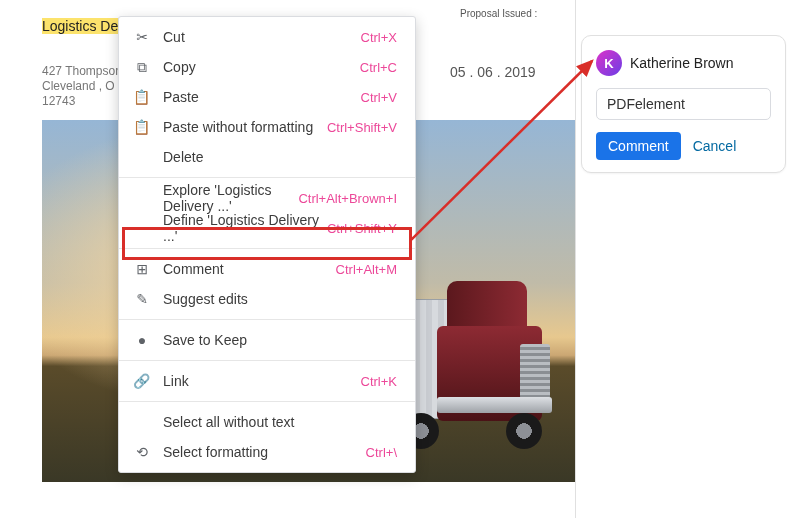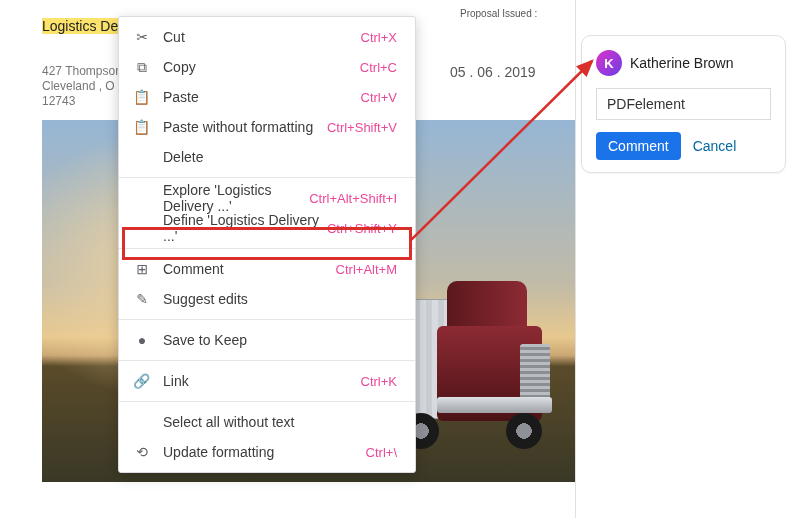--- a/index.html
+++ b/index.html
@@ -60,21 +60,21 @@
   .cb-head { display:flex; align-items:center; gap:8px; margin-bottom:12px; }
   .avatar {
     width:26px; height:26px; border-radius:50%; background:
       linear-gradient(135deg,#db32c9,#6b3ee6);
     color:#fff; font-weight:bold; font-size:13px; display:flex;
     align-items:center; justify-content:center;
   }
   .cb-name { font-size:14px; color:#222; font-weight:500; }
   .cb-input {
     width:100%; padding:7px 10px; font-size:14px; color:#333;
-    border:1px solid #d9dbe0; border-radius:0; margin-bottom:12px;
+    border:1px solid #d9dbe0; border-radius:5px; margin-bottom:12px;
   }
   .cb-actions { display:flex; gap:12px; align-items:center; }
   .btn-primary {
     background:#1a73e8; color:#fff; border:none; border-radius:4px;
     font-size:14px; padding:6px 12px; cursor:pointer;
   }
   .btn-link {
     background:none; border:none; color:#0369a1; font-size:14px; cursor:pointer;
   }
   .ctx {
@@ -170,21 +170,21 @@
     </div>
     <div class="ctx-item">
       <span class="ctx-ic"></span>
       <span class="ctx-lbl">Delete</span>
       <span class="ctx-sc"></span>
     </div>
     <div class="ctx-sep"></div>
     <div class="ctx-item">
       <span class="ctx-ic"></span>
       <span class="ctx-lbl">Explore 'Logistics Delivery ...'</span>
-      <span class="ctx-sc">Ctrl+Alt+Shift+I</span>
+      <span class="ctx-sc">Ctrl+Alt+Brown+I</span>
     </div>
     <div class="ctx-item">
       <span class="ctx-ic"></span>
       <span class="ctx-lbl">Define 'Logistics Delivery ...'</span>
       <span class="ctx-sc">Ctrl+Shift+Y</span>
     </div>
     <div class="ctx-sep"></div>
     <div class="ctx-item">
       <span class="ctx-ic">⊞</span>
       <span class="ctx-lbl">Comment</span>
@@ -208,21 +208,21 @@
       <span class="ctx-sc">Ctrl+K</span>
     </div>
     <div class="ctx-sep"></div>
     <div class="ctx-item">
       <span class="ctx-ic"></span>
       <span class="ctx-lbl">Select all without text</span>
       <span class="ctx-sc"></span>
     </div>
     <div class="ctx-item">
       <span class="ctx-ic">⟲</span>
-      <span class="ctx-lbl">Update formatting</span>
+      <span class="ctx-lbl">Select formatting</span>
       <span class="ctx-sc">Ctrl+\</span>
     </div>
   </div>
 
 <div class="hi-box"></div>
 
 <svg class="arrow-svg" viewBox="0 0 195 185">
   <defs>
     <marker id="ah" markerWidth="8" markerHeight="8" refX="6" refY="3" orient="auto">
       <path d="M0,0 L7,3 L0,6 Z" fill="#d92e29"></path>

